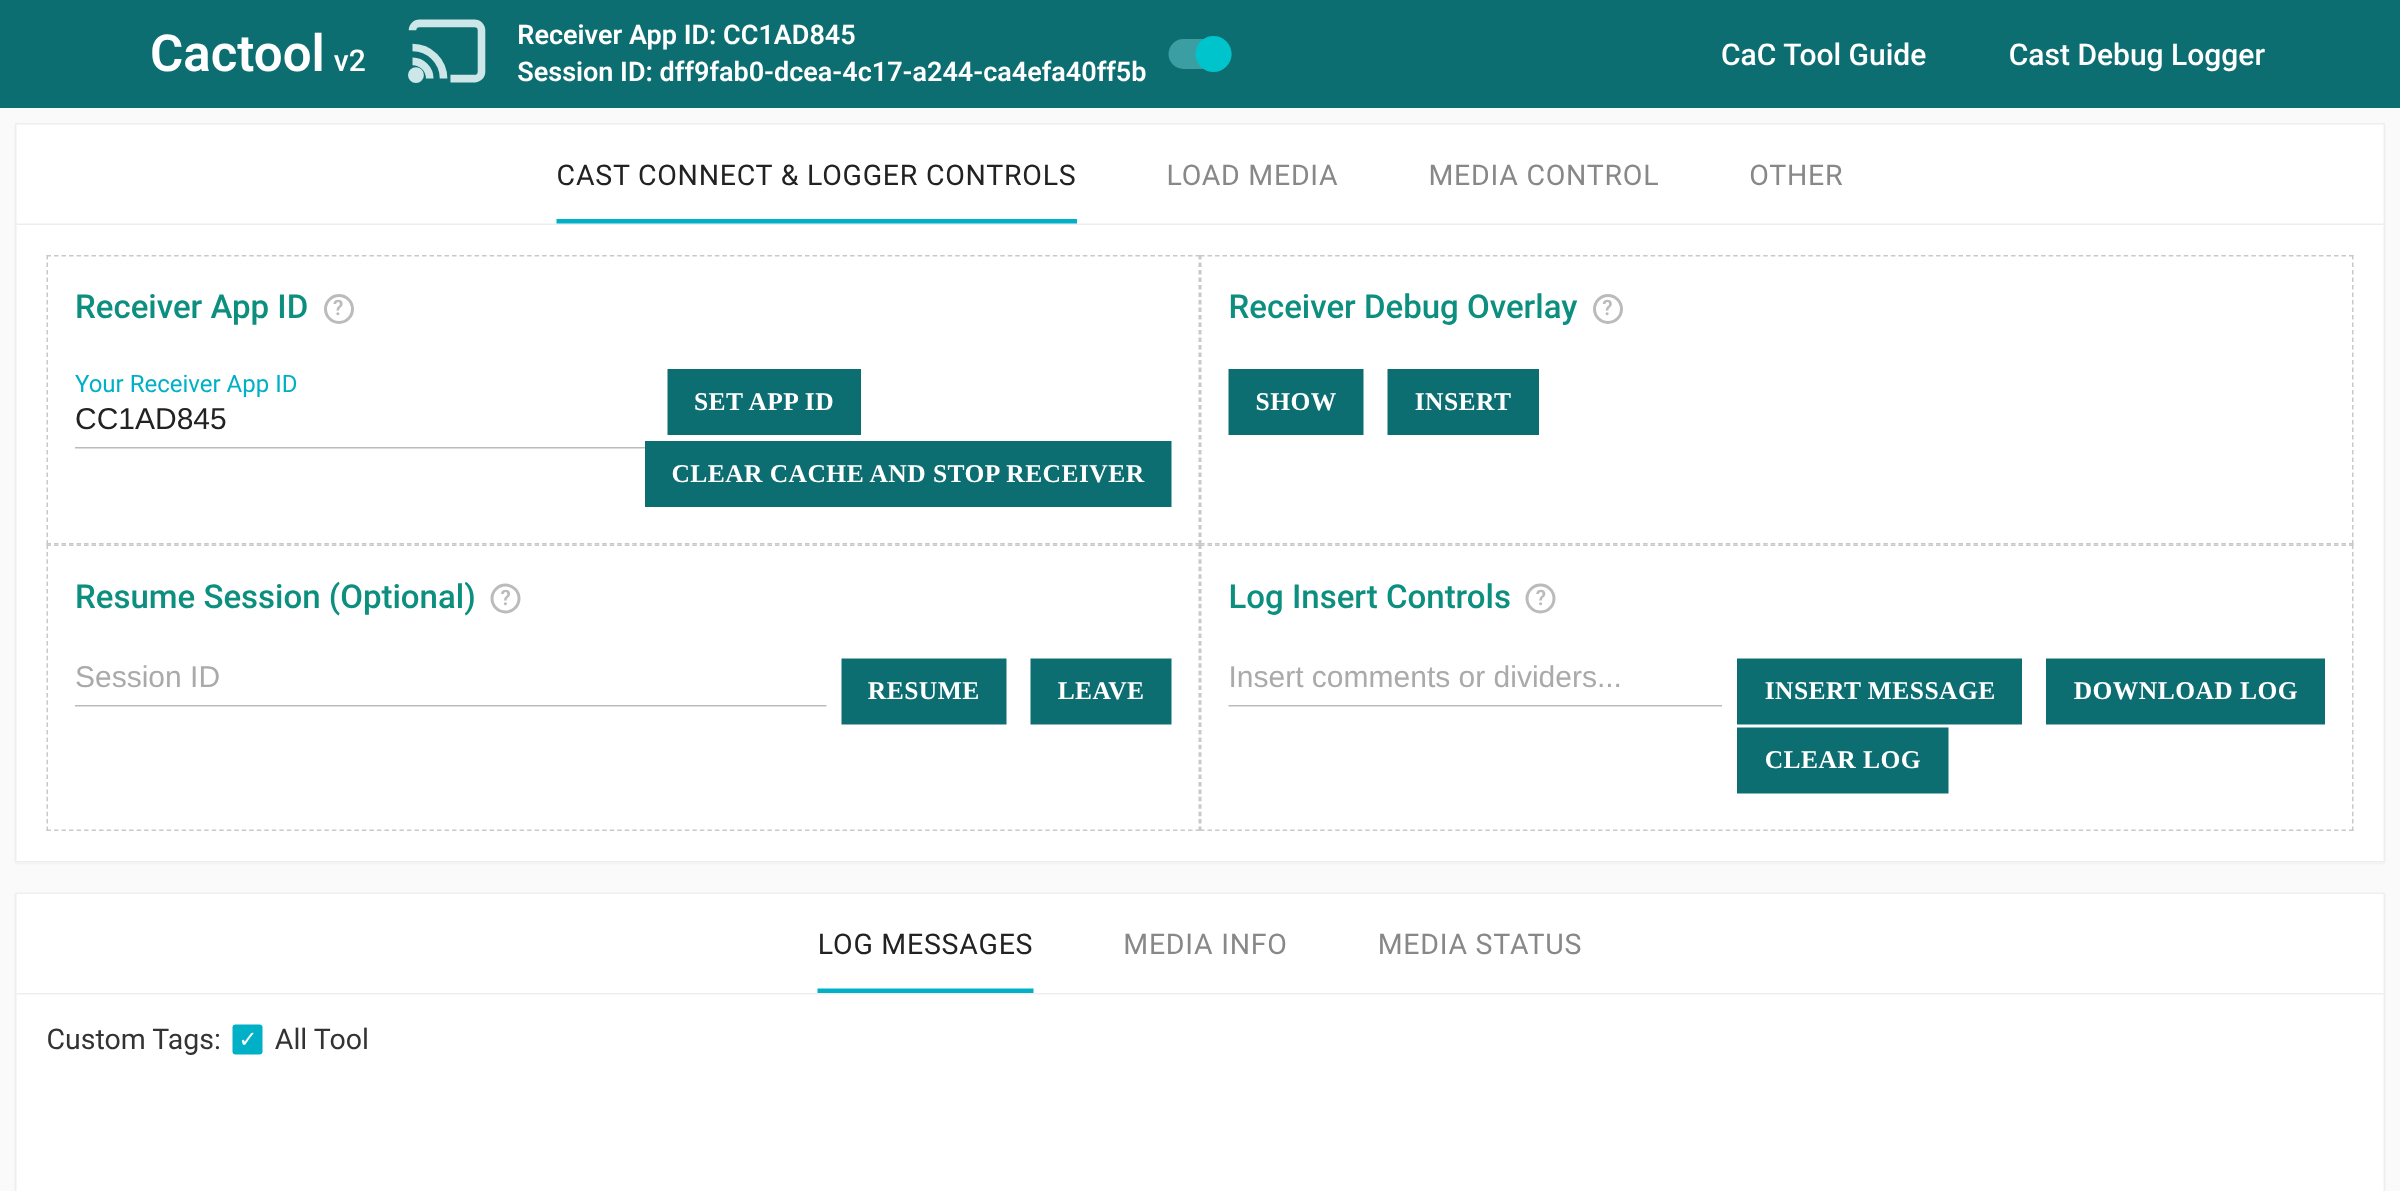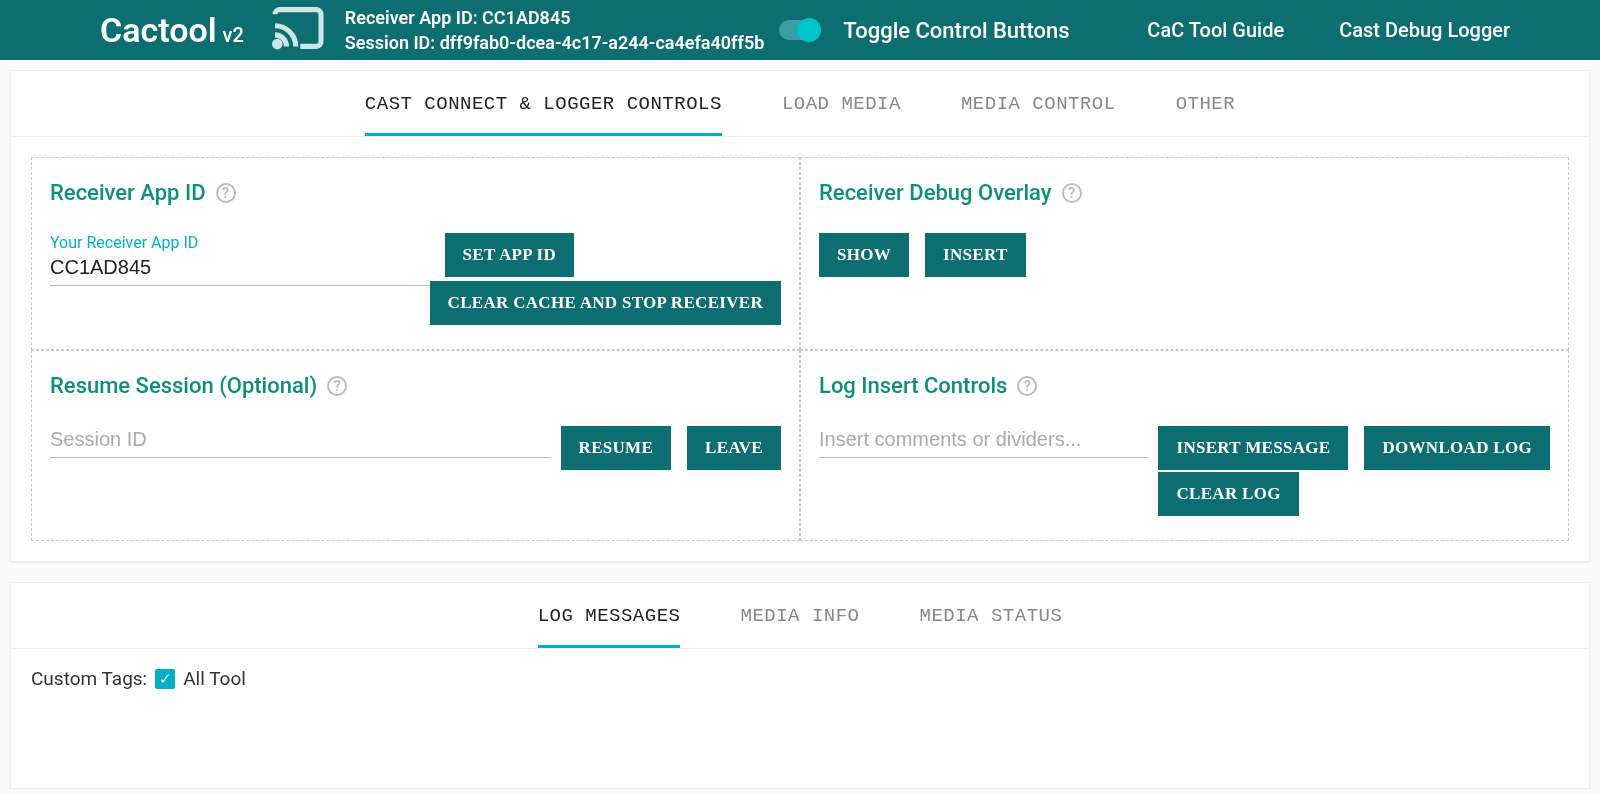--- a/index.html
+++ b/index.html
@@ -9,21 +9,21 @@
     background: #fafafa;
     color: #333;
     width: 1600px;
   }
   .header {
     background: #0d6e72;
     color: #fff;
     display: flex;
     align-items: center;
     padding: 0 30px;
-    height: 60px;
+    height: 72px;
   }
   .logo-title { display:flex; align-items:baseline; gap:6px; margin-left:70px; }
   .logo-title .main { font-size:34px; font-weight:600; }
   .logo-title .v2 { font-size:20px; font-weight:500; }
   .cast-icon { margin-left:25px; }
   .ids { margin-left:18px; font-size:18px; font-weight:600; line-height:1.4; }
   .toggle-wrap { display:flex; align-items:center; margin-left:15px; }
   .toggle {
     width: 42px; height:20px; background:#3a9ea3; border-radius:20px; position:relative;
   }
@@ -37,21 +37,20 @@
   .card {
     background:#fff;
     margin: 10px 10px 0 10px;
     border:1px solid #eee;
     box-shadow: 0 1px 2px rgba(0,0,0,0.05);
   }
   .main-tabs, .log-tabs {
     display:flex; justify-content:center; gap:60px;
     border-bottom:1px solid #eee;
     padding-top:22px;
-    font-family:Liberation Mono, monospace;
   }
   .tab {
     font-size:19px; letter-spacing:0.5px; color:#888; cursor:pointer;
     padding-bottom:18px; border-bottom:3px solid transparent;
   }
   .tab.active { color:#222; border-bottom-color:#00b0c7; }
 
   .panels {
     display:grid; grid-template-columns:1fr 1fr; 
     padding:20px;
@@ -115,21 +114,20 @@
       <span>Receiver App ID:</span>
       <span>CC1AD845</span>
     </div>
     <div>
       <span>Session ID:</span>
       <span>dff9fab0-dcea-4c17-a244-ca4efa40ff5b</span>
     </div>
   </div>
   <div class="toggle-wrap">
     <div class="toggle"></div>
-    <span class="toggle-label">Toggle Control Buttons</span>
   </div>
   <div class="header-links">
     <span>CaC Tool Guide</span>
     <span>Cast Debug Logger</span>
   </div>
 </div>
 
 <div class="card">
   <div class="main-tabs">
     <div class="tab active">CAST CONNECT &amp; LOGGER CONTROLS</div>

